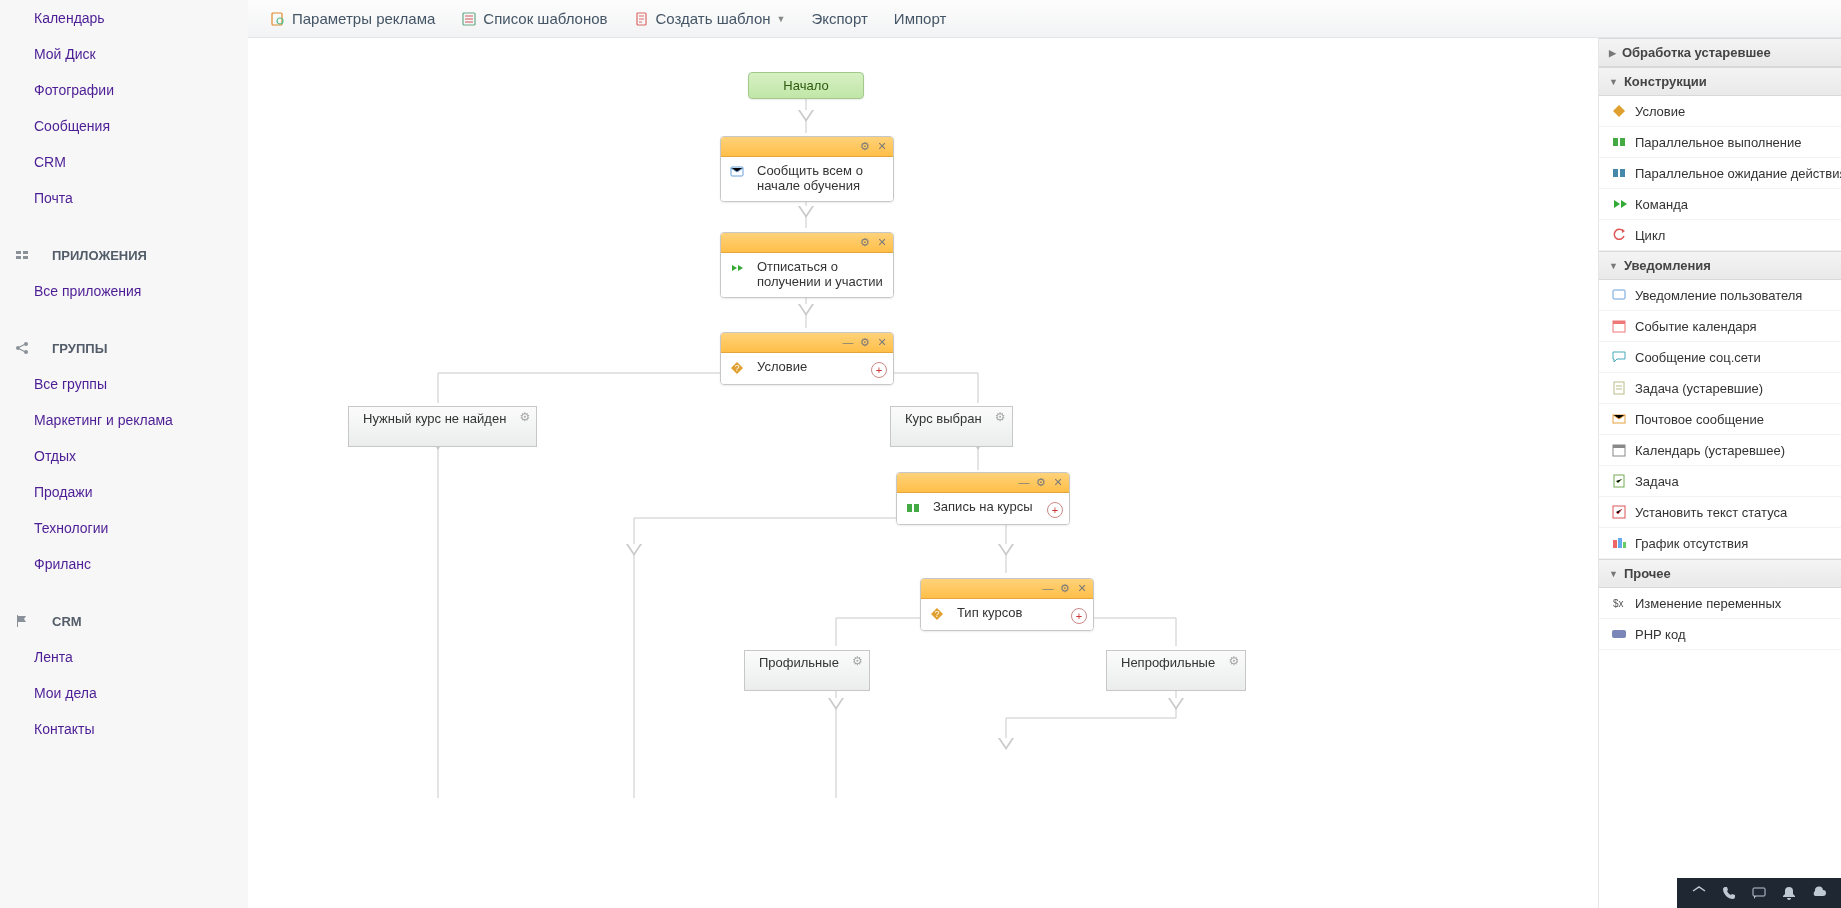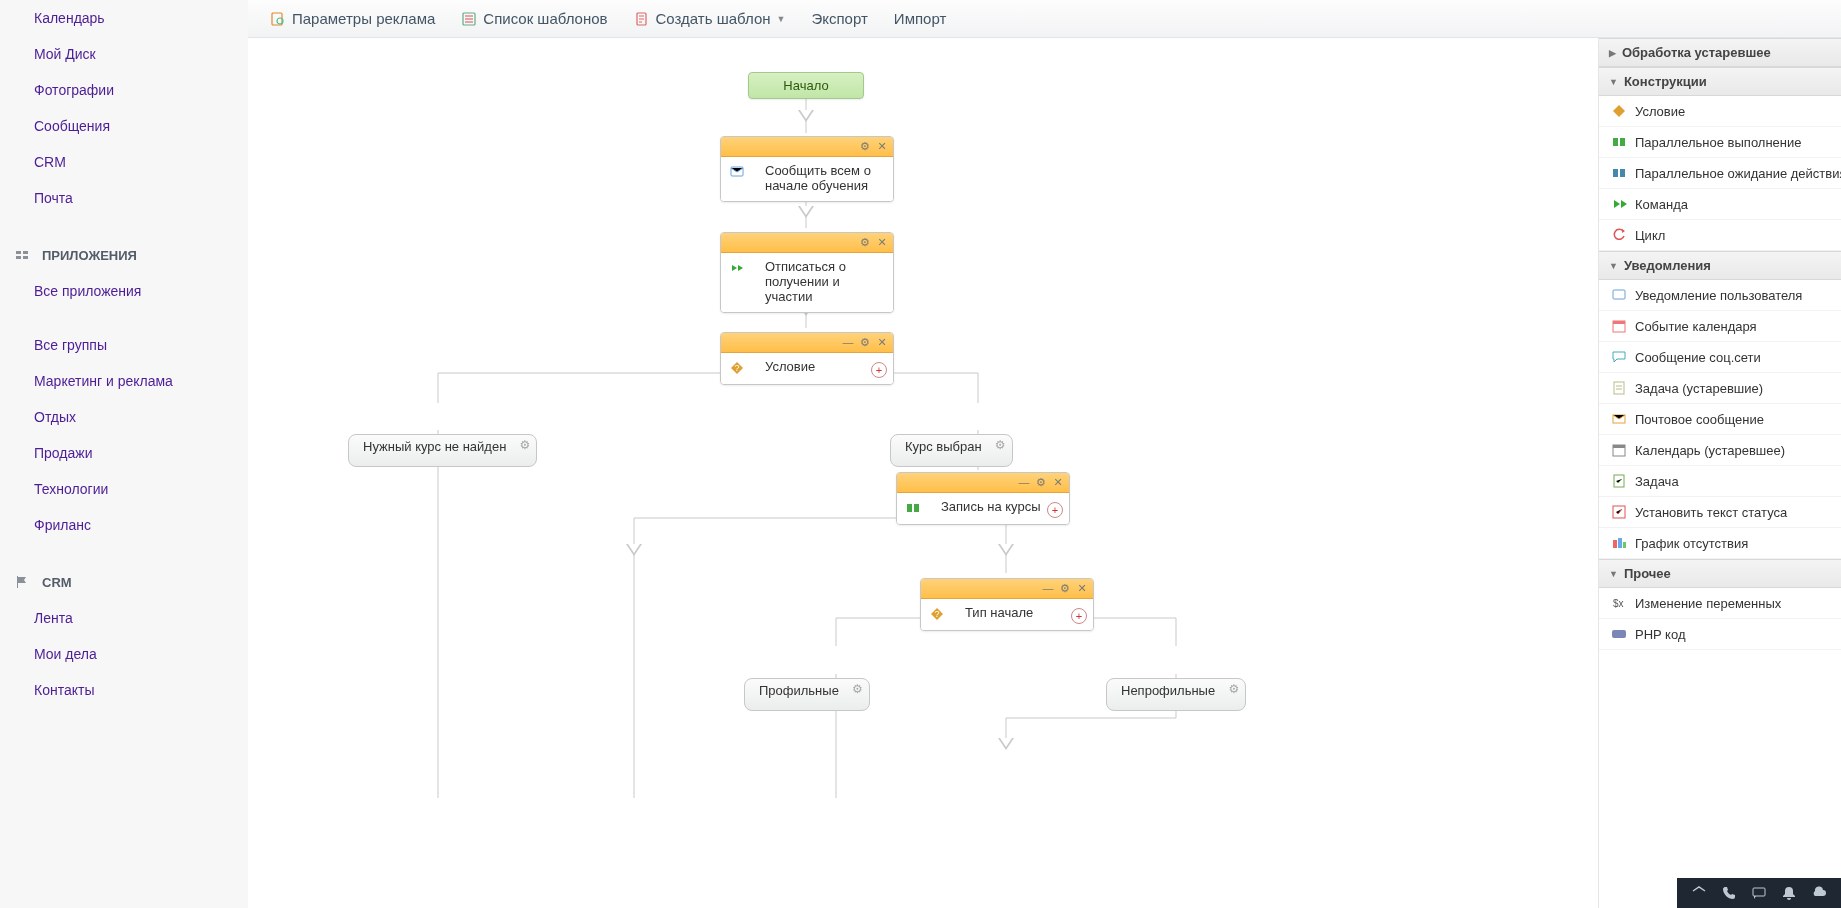--- a/index.html
+++ b/index.html
@@ -2,21 +2,21 @@
 <html><head>
 <meta charset="utf-8">
 <style>
 * { box-sizing: border-box; margin: 0; padding: 0; }
 body { font-family: Arial, Helvetica, sans-serif; font-size: 13px; color: #333; background: #fff; overflow: hidden; }
 .app { display: flex; height: 100vh; }
 
 
 .sidebar { width: 248px; background: #f7f7f7; padding: 0 0 20px 0; overflow-y: auto; flex-shrink: 0; }
 .sidebar-section { margin-top: 18px; }
-.sidebar-section-title { display: flex; align-items: center; gap: 12px; padding: 6px 14px 10px 14px; font-size: 13px; font-weight: bold; color: #535c69; text-transform: uppercase; margin-top: 25px; }
+.sidebar-section-title { display: flex; align-items: center; gap: 22px; padding: 6px 14px 10px 14px; font-size: 13px; font-weight: bold; color: #535c69; text-transform: uppercase; margin-top: 25px; }
 .sidebar-item { padding: 10px 18px 10px 34px; font-size: 14px; color: #4c1d95; cursor: pointer; }
 .sidebar-icon { width: 16px; height: 16px; display: inline-flex; align-items: center; justify-content: center; color: #8b9199; }
 
 
 .main { flex: 1; display: flex; flex-direction: column; position: relative; background: #fff; }
 
 
 .toolbar { display: flex; align-items: center; gap: 26px; padding: 10px 22px; border-bottom: 1px solid #e3e6e9; background: linear-gradient(#fdfdfd,#f2f3f4); }
 .toolbar-btn { display: inline-flex; align-items: center; gap: 6px; font-size: 15px; color: #456; cursor: pointer; }
 .tb-ico { width: 16px; height: 16px; display: inline-block; }
@@ -25,26 +25,26 @@
 .canvas-wrap { flex: 1; display: flex; position: relative; overflow: hidden; }
 .canvas { flex: 1; position: relative; overflow: auto; background: #fff; }
 .canvas-inner { position: relative; width: 1350px; height: 900px; }
 
 
 .node { position: absolute; border: 1px solid #c7c7c7; border-radius: 4px; background: linear-gradient(#fdfdfd,#eef0f2); box-shadow: 0 1px 2px rgba(0,0,0,0.08); overflow: hidden; }
 .node-start { border-color: #a2c88b; background: linear-gradient(#d6f0c2,#c1e6a8); text-align: center; padding: 5px 28px; font-size: 13px; color: #2e5a0f; }
 .node-task .node-hdr, .node-cond .node-hdr, .node-par .node-hdr { background: linear-gradient(#ffd27a,#ffbf49); height: 20px; border-bottom: 1px solid #e6a53a; position: relative; }
 .node-hdr-ico { position: absolute; right: 4px; top: 2px; display: flex; gap: 3px; }
 .hdr-ctl { width: 14px; height: 14px; display: inline-flex; align-items: center; justify-content: center; color: #7a7a7a; cursor: pointer; font-size: 11px; }
-.node-body { padding: 6px 8px 8px 8px; background: #fff; display: flex; align-items: flex-start; gap: 20px; font-size: 13px; color: #333; }
+.node-body { padding: 6px 8px 8px 8px; background: #fff; display: flex; align-items: flex-start; gap: 12px; font-size: 13px; color: #333; }
 .node-body .bico { width: 16px; height: 16px; flex-shrink: 0; margin-top: 1px; }
 .node-plus { position: absolute; right: 6px; bottom: 6px; width: 16px; height: 16px; border: 1px solid #c88; border-radius: 8px; color: #c33; display: inline-flex; align-items: center; justify-content: center; font-size: 11px; background: #fff; cursor: pointer; }
 
 
-.pill { position: absolute; border: 1px solid #c7c7c7; border-radius: 8px; background: linear-gradient(#fbfbfb,#ebeded); padding: 4px 30px 12px 14px; font-size: 13px; color: #333; margin-top: 28px; }
+.pill { position: absolute; border: 1px solid #c7c7c7; border-radius: 0; background: linear-gradient(#fbfbfb,#ebeded); padding: 4px 30px 20px 14px; font-size: 13px; color: #333; }
 .pill .gear { position: absolute; right: 6px; top: 3px; color: #a7a7a7; font-size: 12px; }
 
 
 .arrow-down { position: absolute; width: 0; height: 0; border-left: 8px solid transparent; border-right: 8px solid transparent; border-top: 12px solid #c9c9c9; }
 .arrow-down::after { content: ""; position: absolute; top: -12px; left: -6px; width: 0; height: 0; border-left: 6px solid transparent; border-right: 6px solid transparent; border-top: 9px solid #fff; }
 
 
 .palette { width: 288px; border-left: 1px solid #e3e6e9; background: #fff; overflow-y: auto; flex-shrink: 0; }
 .pal-section-hdr { background: linear-gradient(#f4f4f4,#e9e9e9); border-top: 1px solid #d8d8d8; border-bottom: 1px solid #d8d8d8; padding: 6px 10px; font-size: 13px; font-weight: bold; color: #444; cursor: pointer; display: flex; align-items: center; gap: 6px; }
 .pal-caret { font-size: 9px; color: #777; }
@@ -78,20 +78,31 @@
           <svg width="16" height="16" viewBox="0 0 16 16">
               <path fill="currentColor" d="M2 4h5v3H2zM9 4h5v3H9zM2 9h5v3H2zM9 9h5v3H9z"></path>
             </svg>
         </span>
         <span>ПРИЛОЖЕНИЯ</span>
       </div>
       <div class="sidebar-item">Все приложения</div>
     </div>
 
     <div class="sidebar-section">
+      <div class="sidebar-section-title">
+        <span class="sidebar-icon">
+          <svg width="16" height="16" viewBox="0 0 16 16">
+              <circle cx="4" cy="8" r="2" fill="currentColor"></circle>
+              <circle cx="12" cy="4" r="2" fill="currentColor"></circle>
+              <circle cx="12" cy="12" r="2" fill="currentColor"></circle>
+              <path stroke="currentColor" stroke-width="1.2" d="M5.5 7 L10.5 4.5 M5.5 9 L10.5 11.5"></path>
+            </svg>
+        </span>
+        <span>ГРУППЫ</span>
+      </div>
       <div class="sidebar-item">Все группы</div>
       <div class="sidebar-item">Маркетинг и реклама</div>
       <div class="sidebar-item">Отдых</div>
       <div class="sidebar-item">Продажи</div>
       <div class="sidebar-item">Технологии</div>
       <div class="sidebar-item">Фриланс</div>
     </div>
 
     <div class="sidebar-section">
       <div class="sidebar-section-title">
@@ -286,21 +297,21 @@
                 <span class="hdr-ctl">✕</span>
               </span>
             </div>
             <div class="node-body">
               <span class="bico">
                 <svg width="16" height="16" viewBox="0 0 16 16">
                     <path fill="#e0a030" d="M8 2l6 6-6 6-6-6z"></path>
                     <text x="8" y="11" text-anchor="middle" font-size="9" fill="#fff">?</text>
                   </svg>
               </span>
-              <span>Тип начале</span>
+              <span>Тип курсов</span>
             </div>
             <span class="node-plus">+</span>
           </div>
 
           <div class="pill" style="left:496px;top:612px">
             <span>Профильные</span>
             <span class="gear">⚙</span>
           </div>
           <div class="pill" style="left:858px;top:612px">
             <span>Непрофильные</span>

